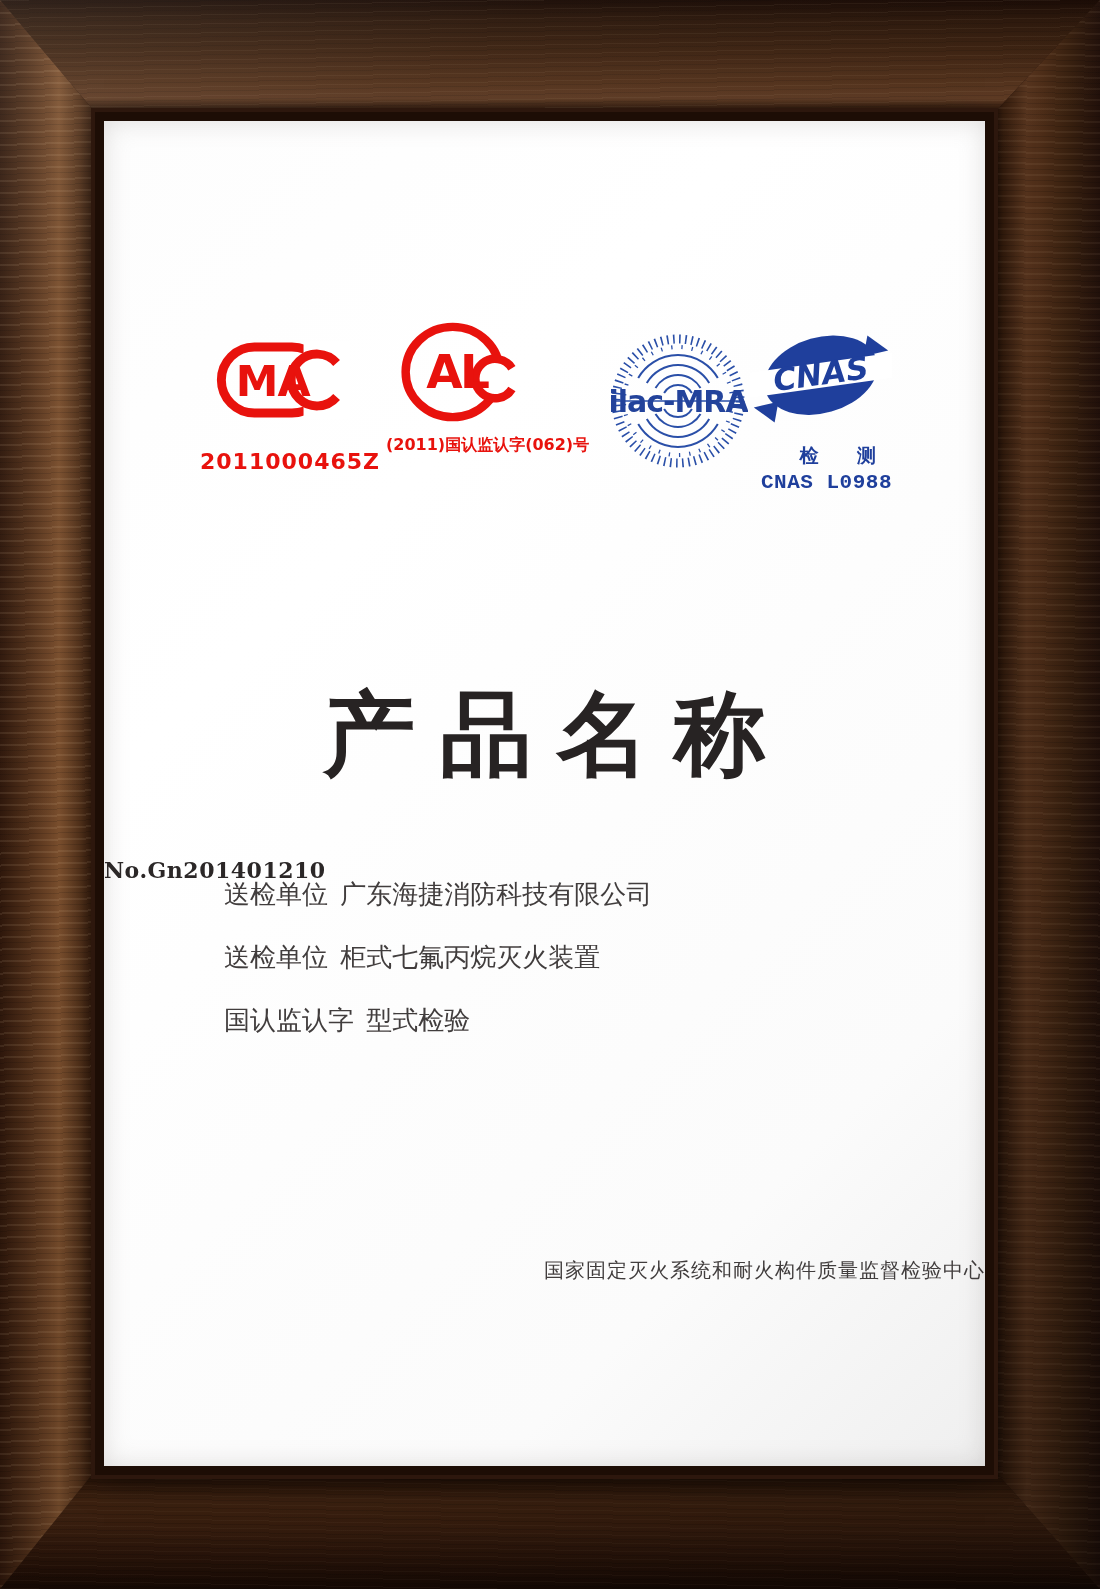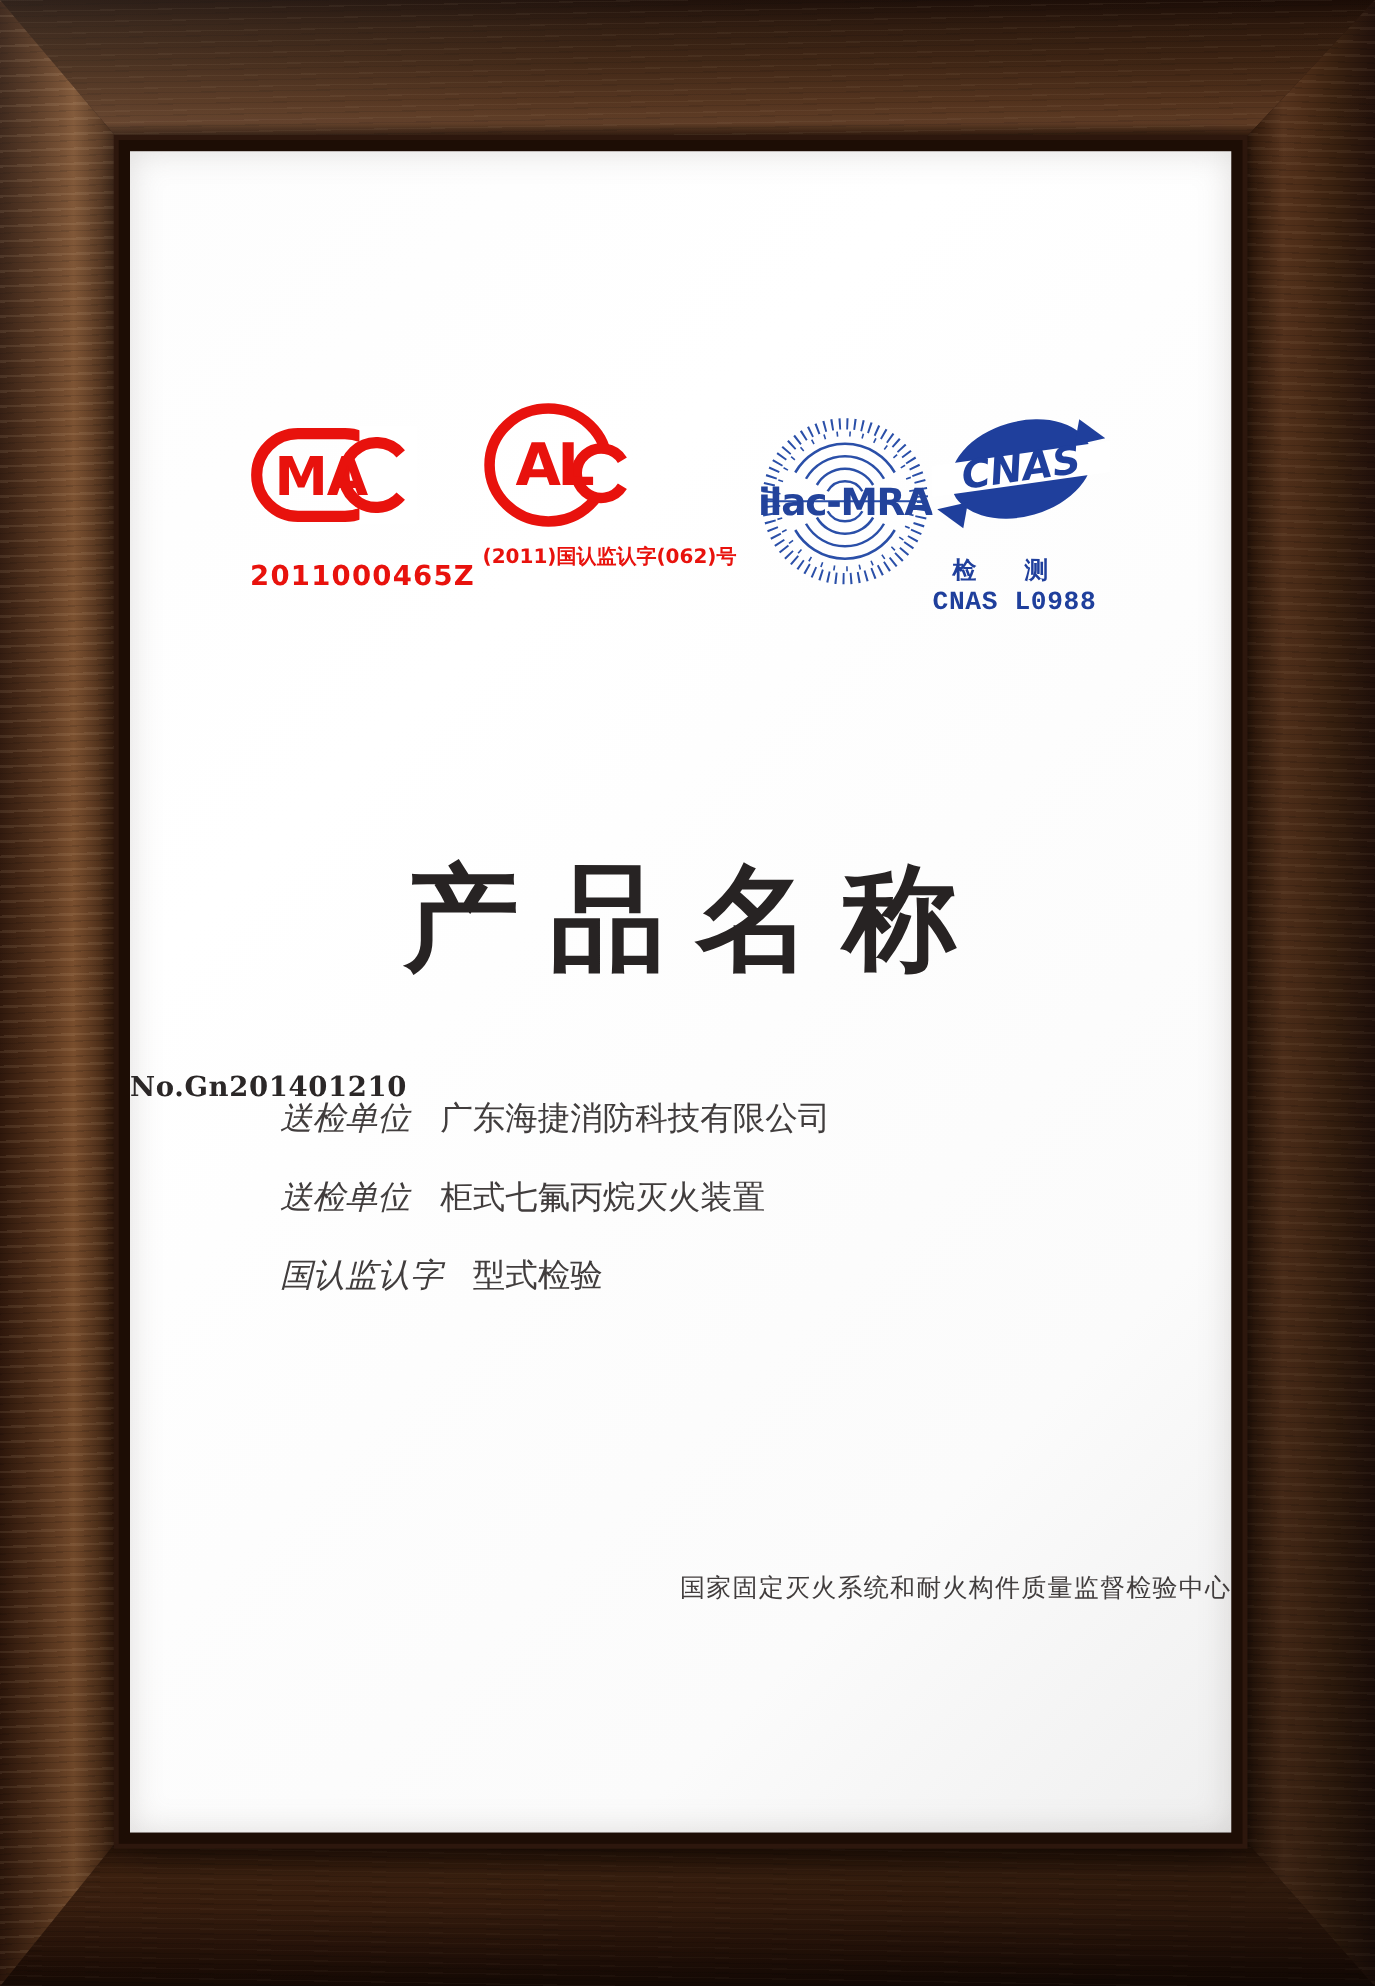--- a/index.html
+++ b/index.html
@@ -43,21 +43,21 @@
 
   
   .paper{
     position:absolute;left:104px;top:121px;width:881px;height:1345px;
     background:linear-gradient(135deg,#fdfdfd 0%,#ffffff 30%,#fbfbfb 78%,#efefef 100%);
     box-shadow:0 0 0 9px #1d0d05, 0 0 0 13px #2d170d, 0 8px 34px rgba(0,0,0,0.6),
                inset 0 0 26px rgba(115,105,98,0.22);
   }
 
   
-  .logo-block{position:absolute;text-align:left;}
+  .logo-block{position:absolute;text-align:right;}
   .logo-cma{left:96px;top:218px;width:150px;}
   .logo-cal{left:282px;top:200px;width:140px;}
   .logo-ilac{left:466px;top:202px;width:142px;margin-left:36px;}
   .logo-cnas{left:642px;top:206px;width:146px;}
   .cma-number{margin-top:24px;color:#e8120d;font-size:22px;letter-spacing:1px;font-weight:600;white-space:nowrap;}
   .cal-number{margin-top:8px;color:#e8120d;font-size:16px;font-weight:600;white-space:nowrap;}
   .cnas-caption{margin-top:8px;color:#1f3f9c;font-size:19px;font-weight:700;letter-spacing:16px;text-indent:16px;white-space:nowrap;}
   .cnas-code{margin-top:2px;color:#1f3f9c;font-size:21px;font-weight:800;letter-spacing:0.5px;white-space:nowrap;font-family:Liberation Mono, monospace;}
 
   
@@ -66,21 +66,21 @@
     font-size:92px;font-weight:900;color:#272323;letter-spacing:25px;text-indent:25px;line-height:1;
     white-space:nowrap;
   }
   .report-no{
     position:absolute;top:736px;left:0;width:100%;text-align:left;
     font-family:"DejaVu Serif","Liberation Serif",serif;
     font-size:22px;font-weight:700;color:#2b2727;letter-spacing:0.5px;
   }
   .fields{position:absolute;left:120px;top:756px;}
   .field-row{margin-bottom:28px;font-size:26px;color:#413d3d;white-space:nowrap;}
-  .field-label{margin-right:16px;font-style:italic;}
+  .field-label{margin-right:4px;}
   .issuer{
     position:absolute;top:1136px;left:0;width:100%;text-align:right;
     font-size:20px;color:#413d3d;letter-spacing:1px;white-space:nowrap;
   }
 </style>
 </head>
 <body>
 
 <div class="scene">
 

